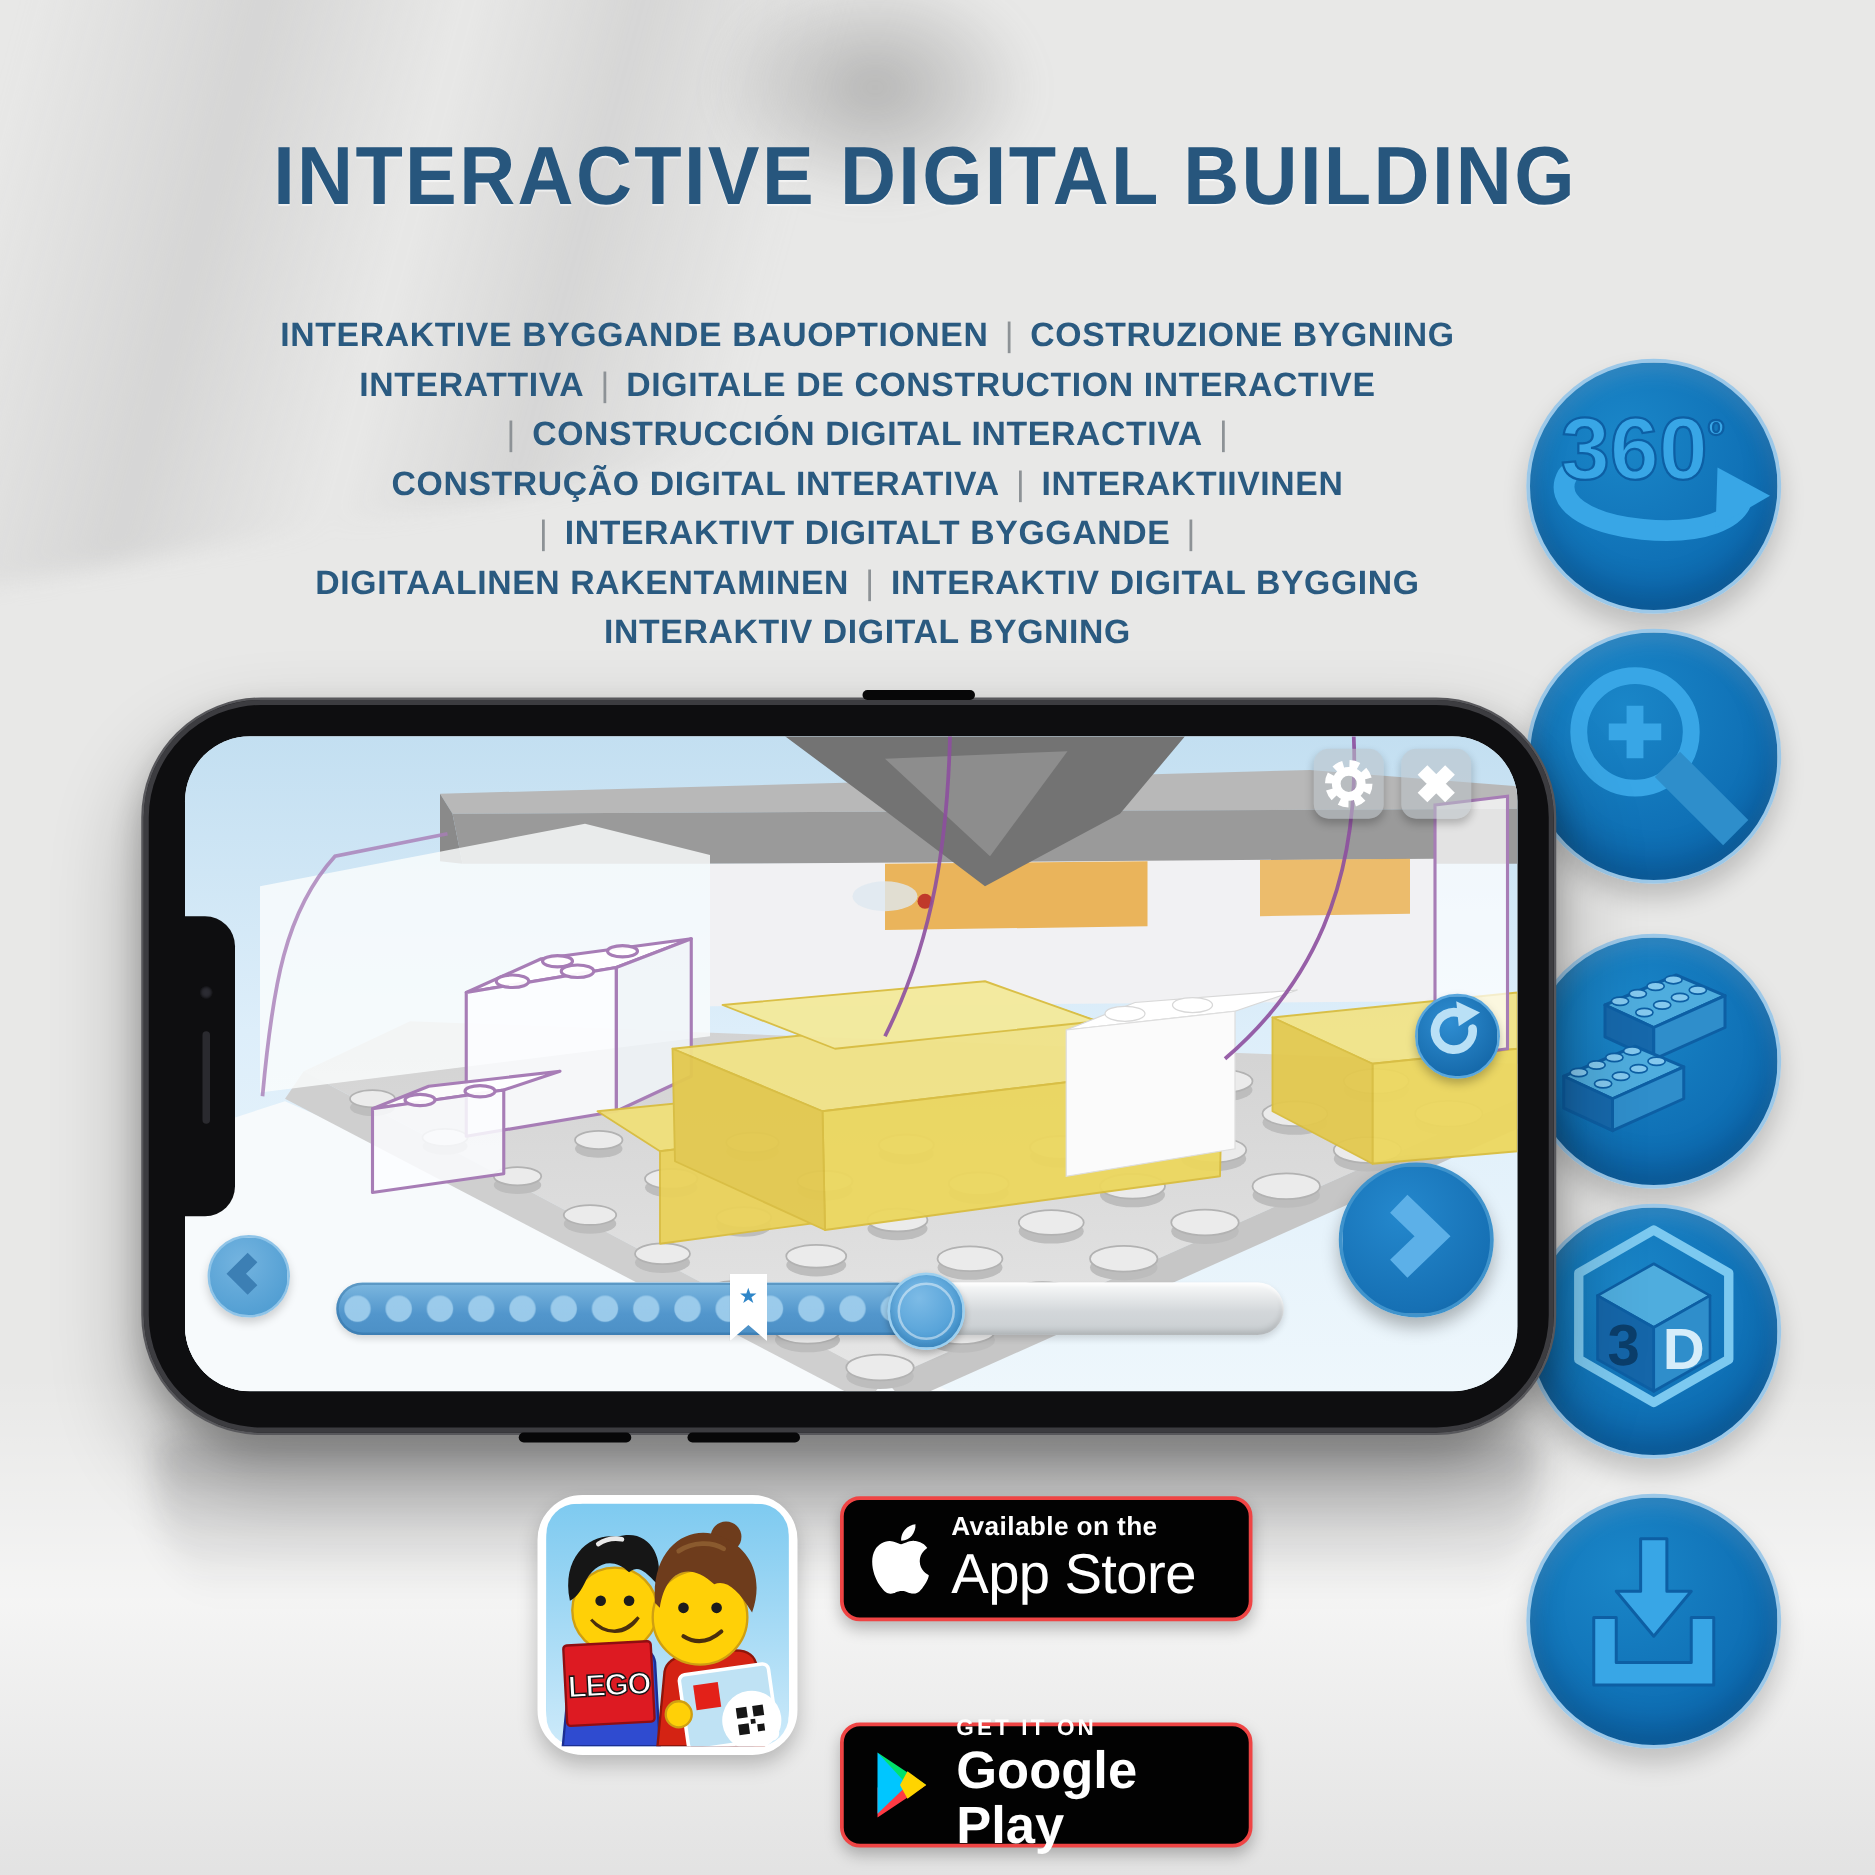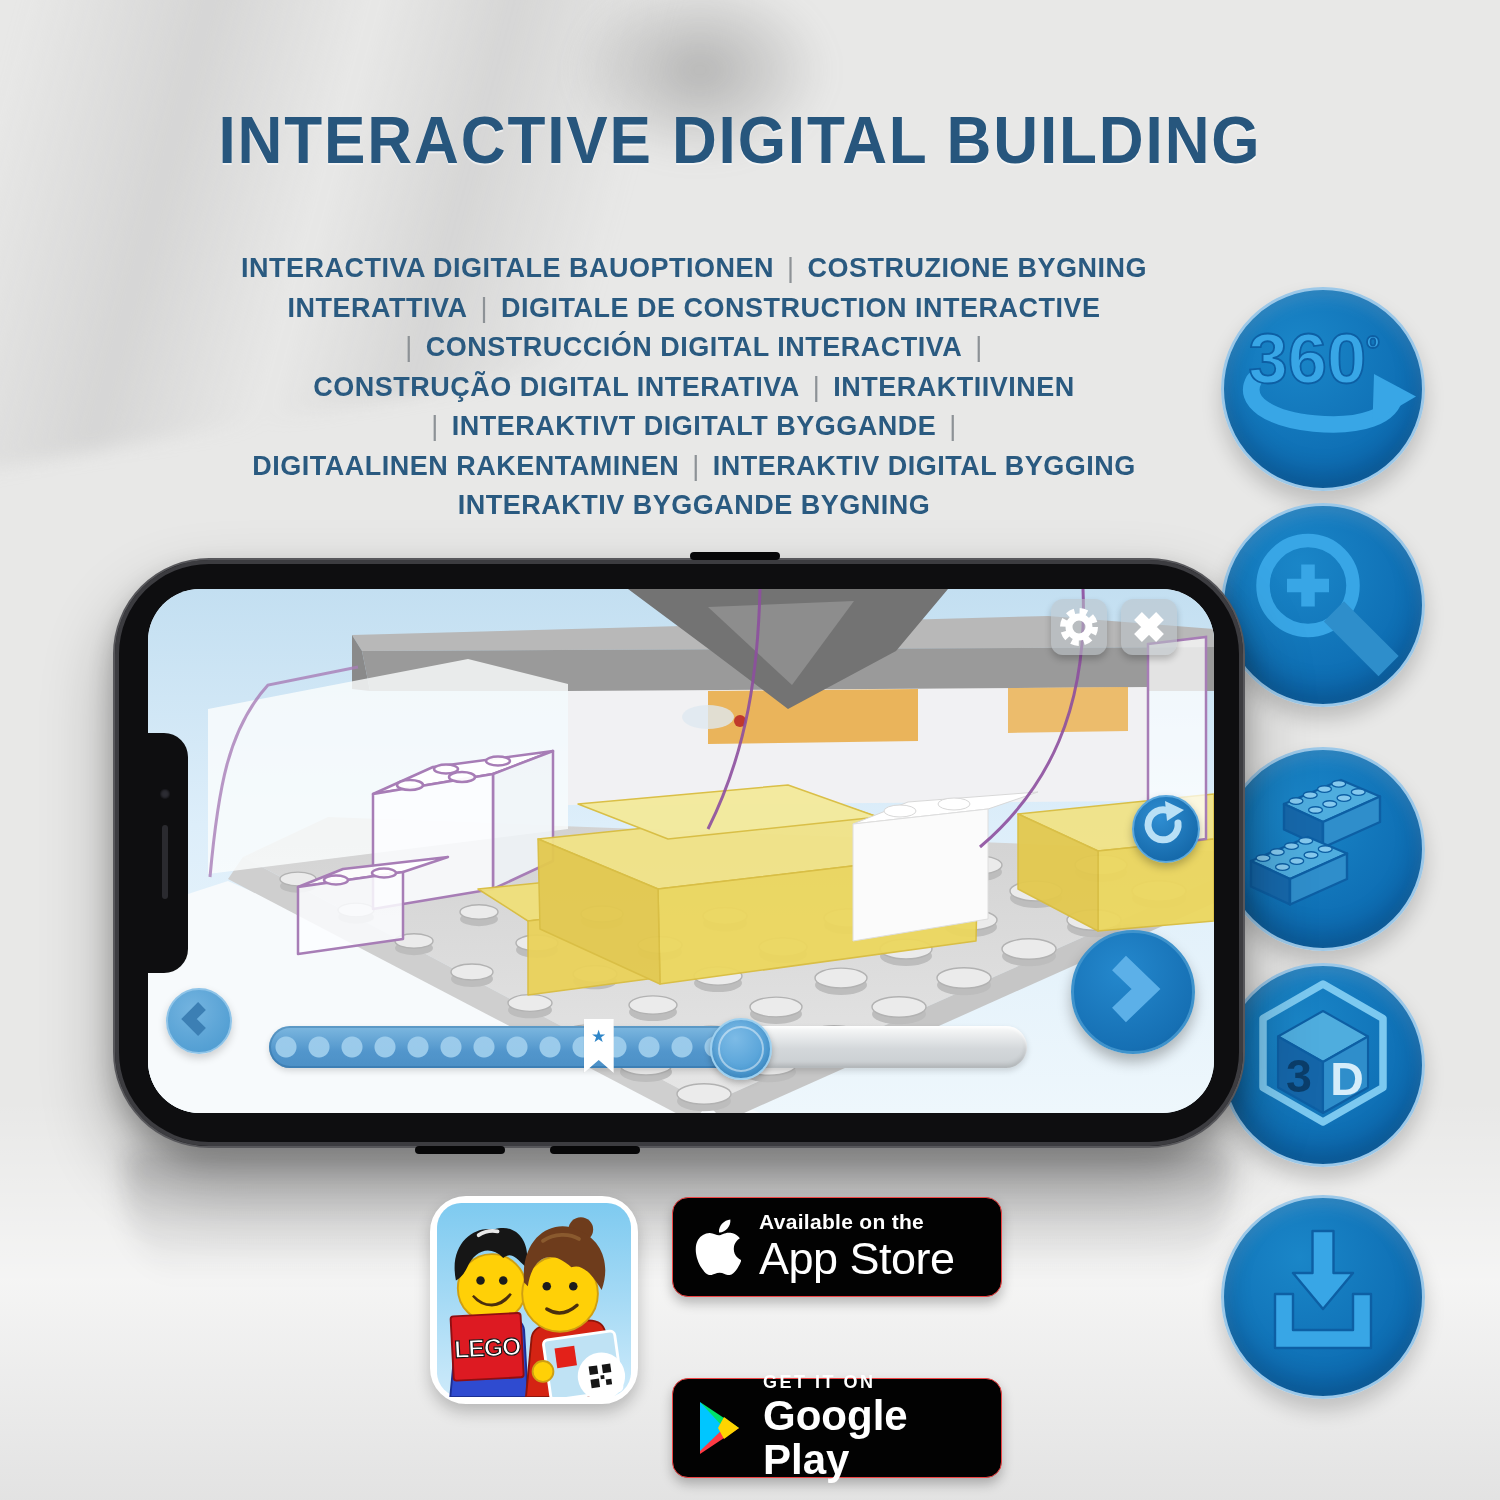--- a/index.html
+++ b/index.html
@@ -77,47 +77,47 @@
   .bookmark span{color:#2f86c8;font-size:17px;margin-top:7px;}
   .thumb{position:absolute;left:calc(62% - 29px);top:-8px;width:58px;height:58px;border-radius:50%;z-index:8;
     background:radial-gradient(circle at 40% 32%,#7dbbe6,#4f9ed6 70%,#4694cc);
     border:2px solid #9ed0ef;box-shadow:0 3px 6px rgba(0,0,0,.25), inset 0 -4px 8px rgba(20,80,130,.3);}
   .thumb:after{content:"";position:absolute;inset:6px;border-radius:50%;border:2px solid rgba(255,255,255,.45);}
 
   
   .app-icon{left:430px;top:1196px;width:208px;height:208px;border-radius:36px;background:#9ed8f4;
     border:7px solid #fff;box-shadow:0 8px 16px rgba(0,0,0,.22);box-sizing:border-box;}
   .store-badge{left:672px;width:330px;height:100px;background:#020202;border-radius:16px;
-    border:1px solid #ef4444;box-sizing:border-box;display:flex;align-items:center;
+    border:3px solid #ef4444;box-sizing:border-box;display:flex;align-items:center;
     box-shadow:0 6px 12px rgba(0,0,0,.25);}
   .appstore{top:1197px;}
   .gplay{top:1378px;}
   .store-badge .logo{margin-left:22px;flex:0 0 auto;display:flex;align-items:center;}
   .store-badge .txt{margin-left:18px;color:#fff;line-height:1.05;}
   .appstore .tagline{font-size:21px;letter-spacing:.3px;font-weight:bold;display:block;}
   .appstore .name{font-size:45px;font-weight:normal;letter-spacing:-.5px;display:block;margin-top:2px;}
   .gplay .tagline{font-size:18px;letter-spacing:2.5px;font-weight:bold;display:block;}
   .gplay .name{font-size:42px;font-weight:bold;letter-spacing:0;display:block;margin-top:2px;}
 </style>
 </head>
 <body>
 
 <div class="layer streak1"></div>
 <div class="layer streak2"></div>
 <div class="layer floor"></div>
 
 <div class="layer title">INTERACTIVE DIGITAL BUILDING</div>
 <div class="layer subtitle">
-    <div><span>INTERACTIVA DIGITALE BAUOPTIONEN</span><span class="pipe">|</span><span>COSTRUZIONE BYGNING</span></div>
+    <div><span>INTERAKTIVE BYGGANDE BAUOPTIONEN</span><span class="pipe">|</span><span>COSTRUZIONE BYGNING</span></div>
     <div><span>INTERATTIVA</span><span class="pipe">|</span><span>DIGITALE DE CONSTRUCTION INTERACTIVE</span></div>
     <div><span class="pipe">|</span><span>CONSTRUCCIÓN DIGITAL INTERACTIVA</span><span class="pipe">|</span></div>
     <div><span>CONSTRUÇÃO DIGITAL INTERATIVA</span><span class="pipe">|</span><span>INTERAKTIIVINEN</span></div>
     <div><span class="pipe">|</span><span>INTERAKTIVT DIGITALT BYGGANDE</span><span class="pipe">|</span></div>
     <div><span>DIGITAALINEN RAKENTAMINEN</span><span class="pipe">|</span><span>INTERAKTIV DIGITAL BYGGING</span></div>
-    <div><span>INTERAKTIV BYGGANDE BYGNING</span></div>
+    <div><span>INTERAKTIV DIGITAL BYGNING</span></div>
   </div>
 
 <div class="layer feature" style="top:287px">
   <svg width="198" height="198" viewBox="0 0 132 132">
     <path d="M20,60 C12,74 30,86 60,89 C92,92 112,84 114,70" fill="none" stroke="#38a6e6" stroke-width="11" stroke-linecap="round"></path>
     <polygon points="100,56 128,71 99,88" fill="#38a6e6"></polygon>
     <text x="60" y="62" text-anchor="middle" font-size="47" font-weight="bold" fill="#38a6e6" stroke="#0d5fa4" stroke-width="1.2"><tspan>360</tspan><tspan dy="-15" font-size="24">º</tspan></text>
   </svg>
 </div>
 

